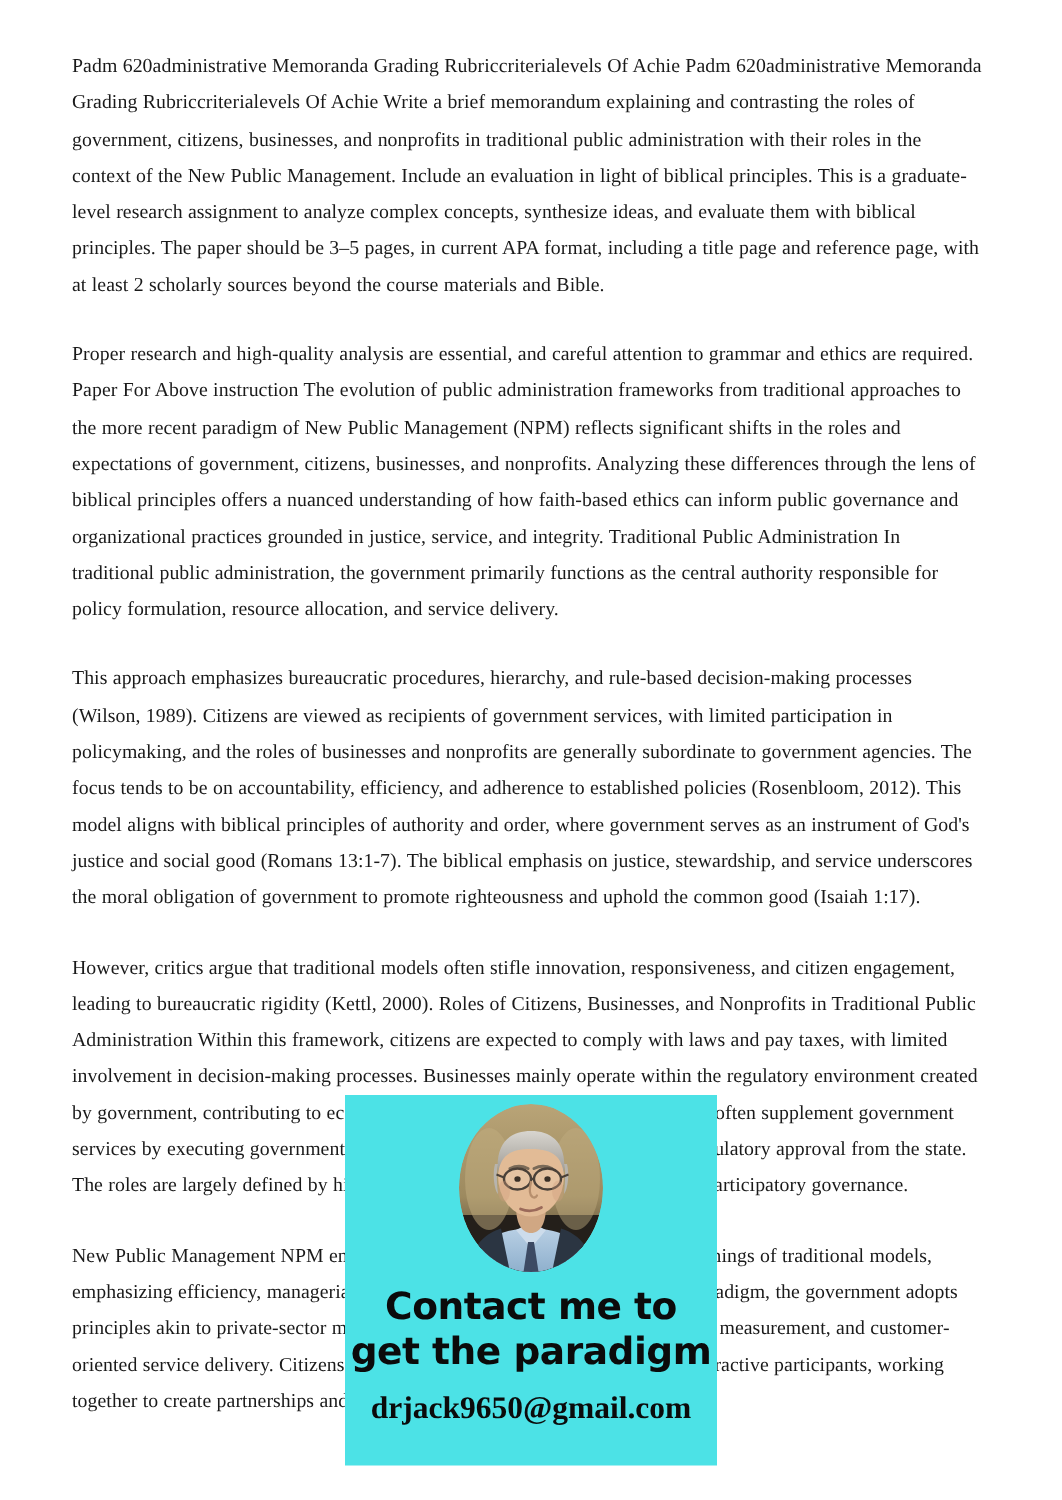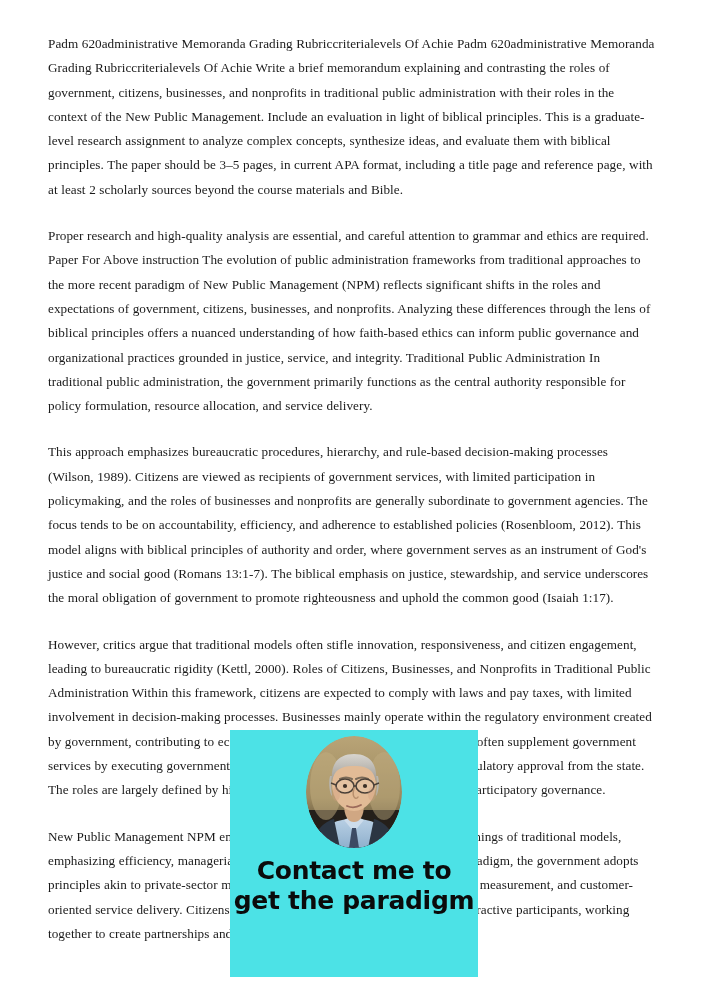--- a/index.html
+++ b/index.html
@@ -182,16 +182,17 @@
           <path d="M41 70 q7 3 14 -1" stroke="#9b6a5a" stroke-width="1.8" fill="none" stroke-linecap="round"></path>
 
           <ellipse cx="30" cy="58" rx="4" ry="7" fill="#cf9f7d" opacity="0.35"></ellipse>
           <ellipse cx="66" cy="58" rx="4" ry="7" fill="#cf9f7d" opacity="0.35"></ellipse>
         </g>
       </svg>
     </div>
 
     <div class="promo-line" id="promo-line-1">Contact me to</div>
     <div class="promo-line" id="promo-line-2">get the paradigm</div>
+    <div id="promo-email">drjack9650@gmail.com</div>
 
   </div>
 
 </div>
 
 </body></html>

